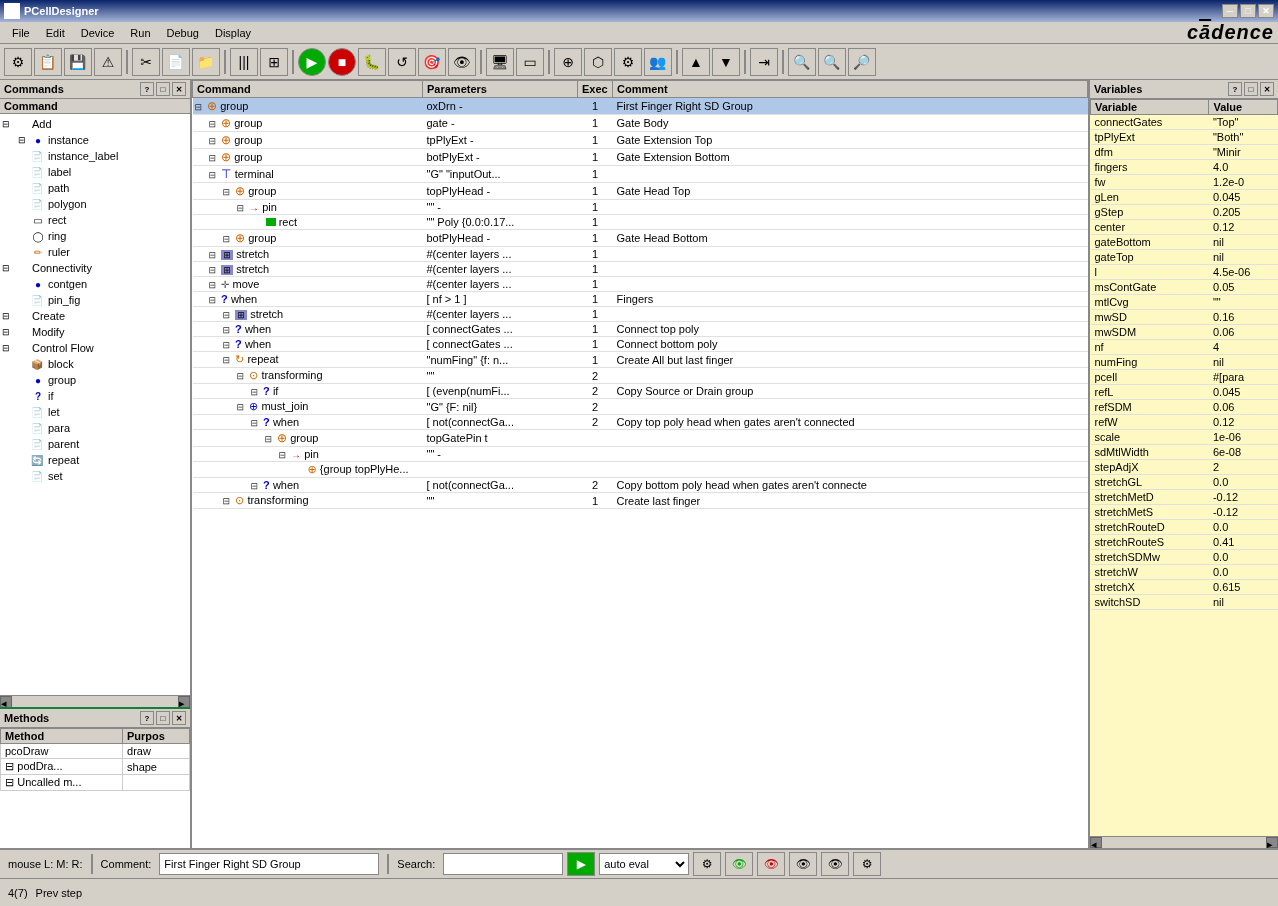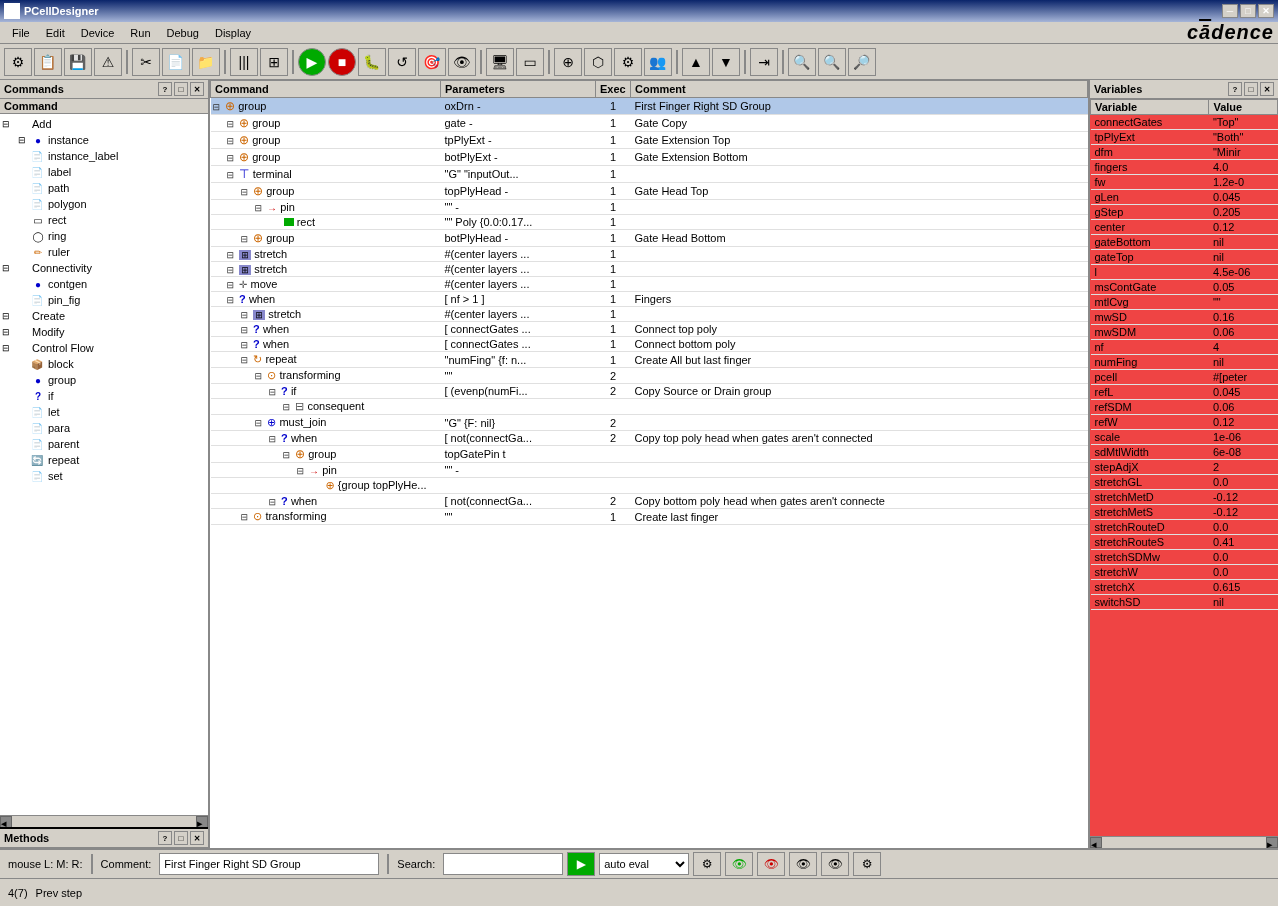--- a/index.html
+++ b/index.html
@@ -19,34 +19,34 @@
     .toolbar { background: #d4d0c8; height: 36px; display: flex; align-items: center; padding: 2px 4px; border-bottom: 1px solid #888; gap: 2px; }
     .tb-btn { width: 28px; height: 28px; background: #d4d0c8; border: 1px solid #888; display: flex; align-items: center; justify-content: center; cursor: pointer; font-size: 14px; }
     .tb-separator { width: 2px; height: 24px; background: #888; margin: 0 2px; }
     .cadence-logo { margin-left: auto; font-size: 20px; font-style: italic; letter-spacing: 1px; color: #000; font-weight: bold; }
     .cadence-logo span { text-decoration: overline; }
     
     
     .main-layout { display: flex; height: calc(906px - 22px - 22px - 36px - 30px - 28px); }
     
     
-    .left-panel { width: 210px; display: flex; flex-direction: column; border-right: 2px solid #888; }
+    .left-panel { width: 192px; display: flex; flex-direction: column; border-right: 2px solid #888; }
     .panel-header { background: #d4d0c8; border-bottom: 1px solid #888; padding: 2px 4px; display: flex; align-items: center; font-weight: bold; font-size: 11px; }
     .panel-header-title { flex: 1; }
     .panel-header-btn { width: 14px; height: 14px; background: #d4d0c8; border: 1px solid #888; display: flex; align-items: center; justify-content: center; font-size: 8px; cursor: pointer; margin-left: 2px; }
     .panel-content { background: white; flex: 1; overflow: auto; padding: 2px; }
     
     
     .tree-item { display: flex; align-items: center; padding: 1px 0; white-space: nowrap; cursor: pointer; }
     .tree-toggle { width: 12px; font-size: 9px; cursor: pointer; }
     .tree-icon { width: 16px; height: 14px; display: inline-flex; align-items: center; justify-content: center; margin-right: 2px; font-size: 10px; }
     .tree-label { font-size: 11px; }
     
     
-    .methods-panel { background: #701a75; border-top: 2px solid #000000; }
+    .methods-panel { background: #701a75; border-top: 2px solid #15803d; }
     .methods-content { background: white; overflow: auto; }
     .methods-table { width: 100%; border-collapse: collapse; }
     .methods-table th { background: #d4d0c8; border: 1px solid #888; padding: 1px 4px; text-align: left; font-size: 11px; }
     .methods-table td { border: 1px solid #ccc; padding: 1px 4px; font-size: 11px; }
     
     
     .center-panel { flex: 1; display: flex; flex-direction: column; overflow: hidden; }
     .cmd-table-container { flex: 1; overflow: auto; background: white; }
     
     table.cmd-table { width: 100%; border-collapse: collapse; }
@@ -276,20 +276,44 @@
       <div style="width: 12px; height: 12px; background:#888; border: 1px solid #666; cursor:pointer;">▸</div>
     </div>
 
     <div class="methods-panel">
       <div class="panel-header">
         <span class="panel-header-title">Methods</span>
         <div class="panel-header-btn">?</div>
         <div class="panel-header-btn">□</div>
         <div class="panel-header-btn">✕</div>
       </div>
+      <div class="methods-content" style="height: 120px; overflow: auto;">
+        <table class="methods-table">
+          <thead>
+            <tr>
+              <th>Method</th>
+              <th>Purpos</th>
+            </tr>
+          </thead>
+          <tbody id="methods-tbody">
+              <tr>
+                <td>pcoDraw</td>
+                <td>draw</td>
+              </tr>
+              <tr>
+                <td>⊟ podDra...</td>
+                <td>shape</td>
+              </tr>
+              <tr>
+                <td>⊟ Uncalled m...</td>
+                <td></td>
+              </tr>
+            </tbody>
+        </table>
+      </div>
     </div>
   </div>
 
   <div class="center-panel">
     <div class="cmd-table-container">
       <table class="cmd-table">
         <thead>
           <tr>
             <th style="width:230px">Command</th>
             <th style="width:155px">Parameters</th>
@@ -309,21 +333,21 @@
     <td>First Finger Right SD Group</td>
   </tr>
             <tr>
     <td style="padding-left:16px;">
       <span class="expand-btn">⊟</span>
       <span style="color:#cc6600; font-size:12px;">⊕</span>
       <span> group</span>
     </td>
     <td>gate -</td>
     <td style="text-align:center;">1</td>
-    <td>Gate Copy</td>
+    <td>Gate Body</td>
   </tr>
             <tr>
     <td style="padding-left:16px;">
       <span class="expand-btn">⊟</span>
       <span style="color:#cc6600; font-size:12px;">⊕</span>
       <span> group</span>
     </td>
     <td>tpPlyExt -</td>
     <td style="text-align:center;">1</td>
     <td>Gate Extension Top</td>
@@ -480,30 +504,20 @@
   </tr>
             <tr>
     <td style="padding-left:58px;">
       <span class="expand-btn">⊟</span>
       <span style="color:#0000cc; font-weight:bold; font-size:11px;">?</span>
       <span> if</span>
     </td>
     <td>[ (evenp(numFi...</td>
     <td style="text-align:center;">2</td>
     <td>Copy Source or Drain group</td>
-  </tr>
-            <tr>
-    <td style="padding-left:72px;">
-      <span class="expand-btn">⊟</span>
-      <span style="color:#555; font-size:11px;">⊟</span>
-      <span> consequent</span>
-    </td>
-    <td></td>
-    <td style="text-align:center;"></td>
-    <td></td>
   </tr>
             <tr>
     <td style="padding-left:44px;">
       <span class="expand-btn">⊟</span>
       <span style="color:#0000cc; font-size:11px;">⊕</span>
       <span> must_join</span>
     </td>
     <td>"G" {F: nil}</td>
     <td style="text-align:center;">2</td>
     <td></td>
@@ -574,21 +588,21 @@
     </div>
   </div>
 
   <div class="right-panel">
     <div class="panel-header">
       <span class="panel-header-title">Variables</span>
       <div class="panel-header-btn">?</div>
       <div class="panel-header-btn">□</div>
       <div class="panel-header-btn">✕</div>
     </div>
-    <div style="flex:1; overflow:auto; background:#ef4444;">
+    <div style="flex:1; overflow:auto; background:#fef9c3;">
       <table class="vars-table">
         <thead>
           <tr>
             <th>Variable</th>
             <th>Value</th>
           </tr>
         </thead>
         <tbody id="vars-tbody">
             <tr>
               <td>connectGates</td>
@@ -653,21 +667,21 @@
             <tr>
               <td>nf</td>
               <td>4</td>
             </tr>
             <tr>
               <td>numFing</td>
               <td>nil</td>
             </tr>
             <tr>
               <td>pcell</td>
-              <td>#[peter</td>
+              <td>#[para</td>
             </tr>
             <tr>
               <td>refL</td>
               <td>0.045</td>
             </tr>
             <tr>
               <td>refSDM</td>
               <td>0.06</td>
             </tr>
             <tr>

